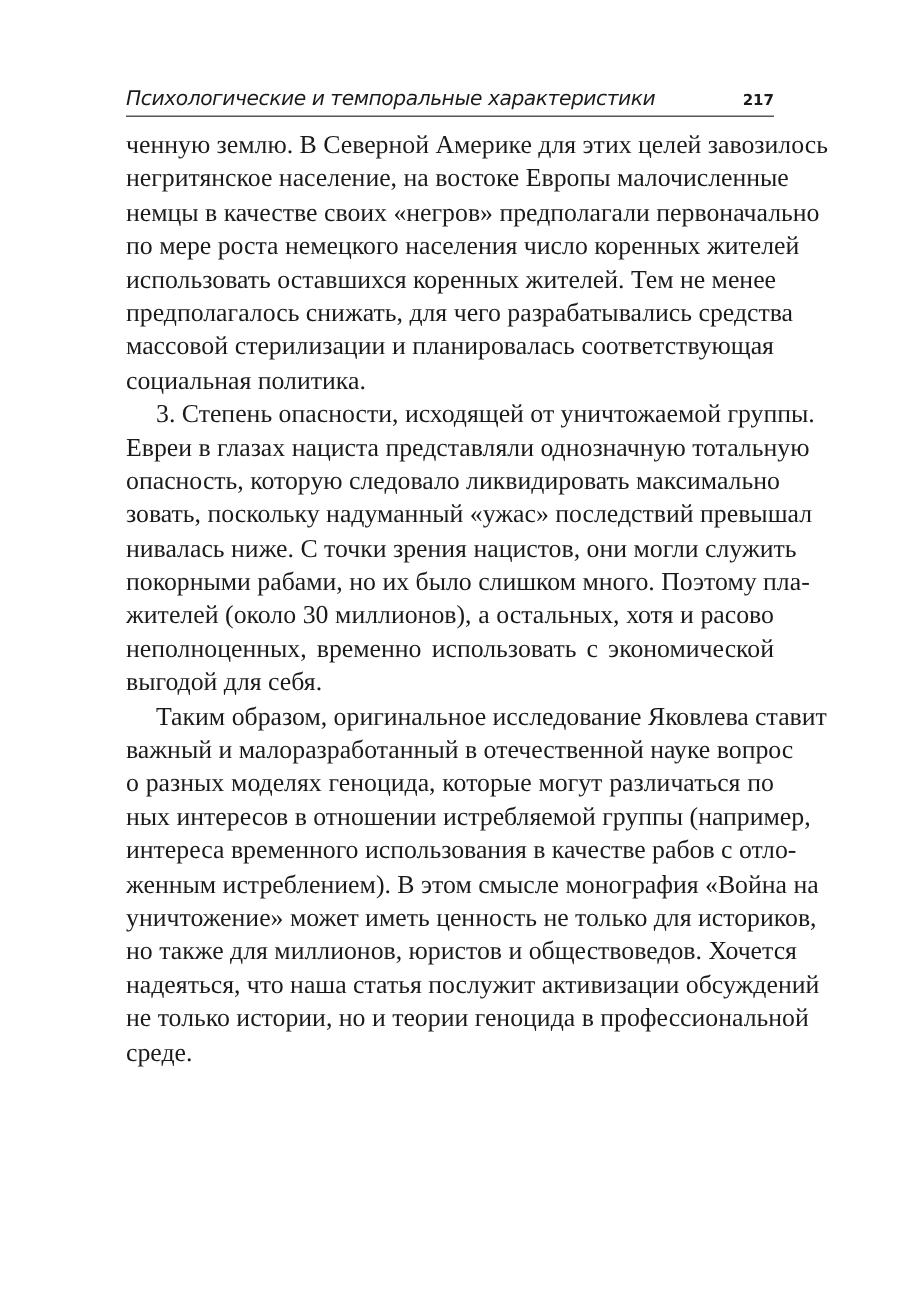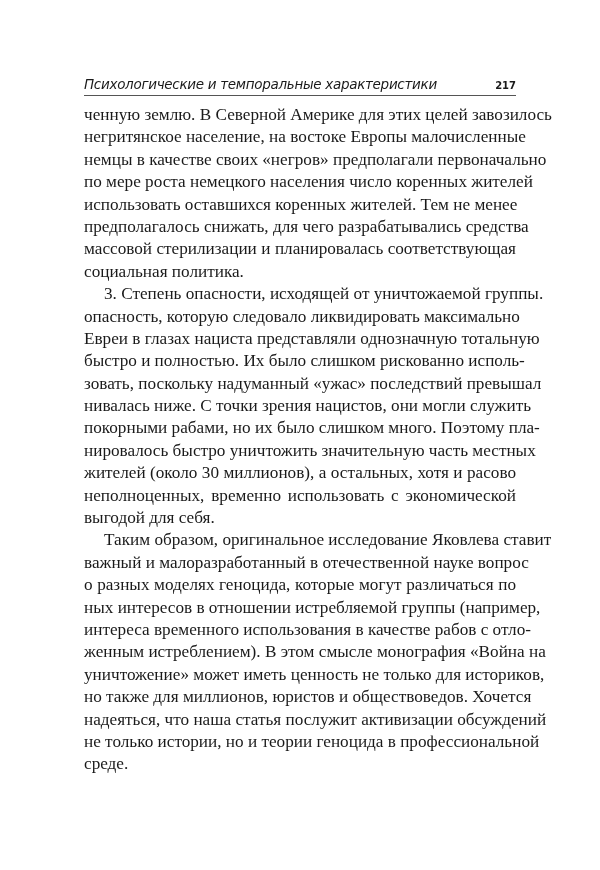--- a/index.html
+++ b/index.html
@@ -10,21 +10,21 @@
     body {
       width: 600px;
       height: 870px;
       position: relative;
       overflow: hidden;
       color: #1a1a1a;
     }
     .page {
       position: absolute;
       left: 84px;
-      top: 74px;
+      top: 56px;
       width: 432px;
     }
     .running-head {
       display: flex;
       justify-content: space-between;
       align-items: baseline;
       font-family: "DejaVu Sans", sans-serif;
       font-size: 13.5px;
       height: 20px;
       line-height: 20px;
@@ -76,27 +76,25 @@
       <span class="line">немцы в качестве своих «негров» предполагали первоначально</span>
       <span class="line">по мере роста немецкого населения число коренных жителей</span>
       <span class="line">использовать оставшихся коренных жителей. Тем не менее</span>
       <span class="line">предполагалось снижать, для чего разрабатывались средства</span>
       <span class="line">массовой стерилизации и планировалась соответствующая</span>
       <span class="line last">социальная политика.</span>
     </div>
 
     <div>
       <span class="line indent">3. Степень опасности, исходящей от уничтожаемой группы.</span>
+      <span class="line">Евреи в глазах нациста представляли однозначную тотальную</span>
       <span class="line">опасность, которую следовало ликвидировать максимально</span>
-      <span class="line">Евреи в глазах нациста представляли однозначную тотальную</span>
-      <span class="line">быстро и полностью. Их было слишком рискованно исполь-</span>
       <span class="line">зовать, поскольку надуманный «ужас» последствий превышал</span>
       <span class="line">нивалась ниже. С точки зрения нацистов, они могли служить</span>
       <span class="line">покорными рабами, но их было слишком много. Поэтому пла-</span>
-      <span class="line">нировалось быстро уничтожить значительную часть местных</span>
       <span class="line">жителей (около 30 миллионов), а остальных, хотя и расово</span>
       <span class="line">неполноценных, временно использовать с экономической</span>
       <span class="line last">выгодой для себя.</span>
     </div>
 
     <div>
       <span class="line indent">Таким образом, оригинальное исследование Яковлева ставит</span>
       <span class="line">важный и малоразработанный в отечественной науке вопрос</span>
       <span class="line">о разных моделях геноцида, которые могут различаться по</span>
       <span class="line">ных интересов в отношении истребляемой группы (например,</span>

